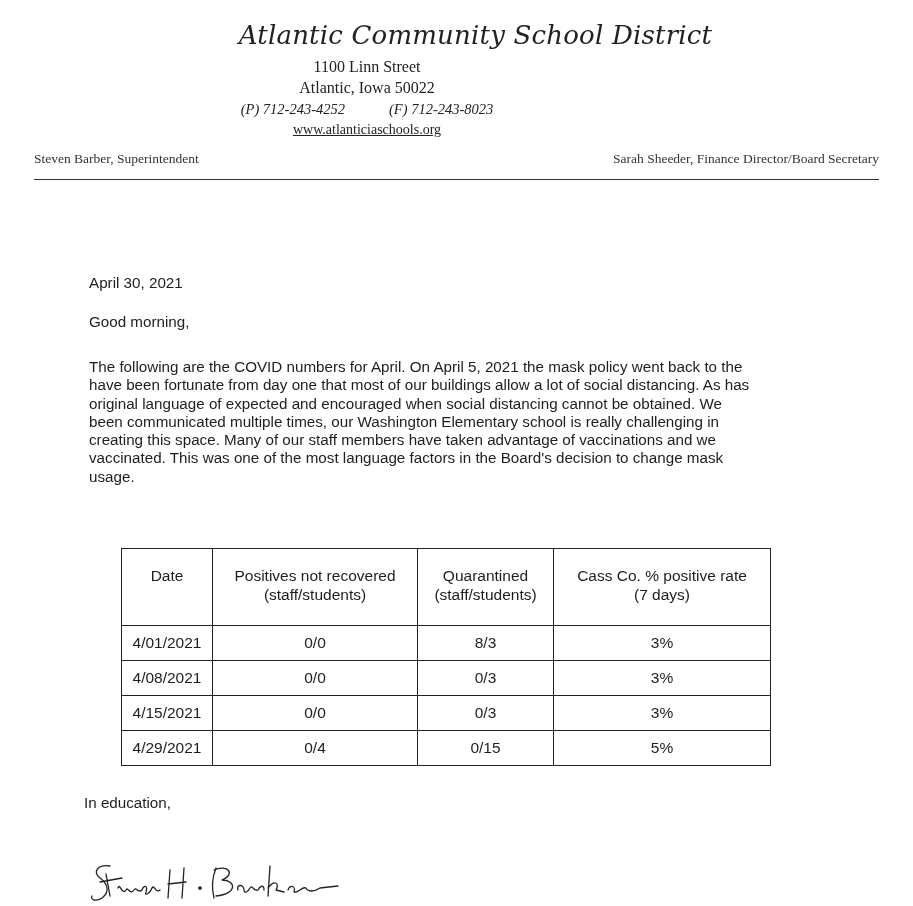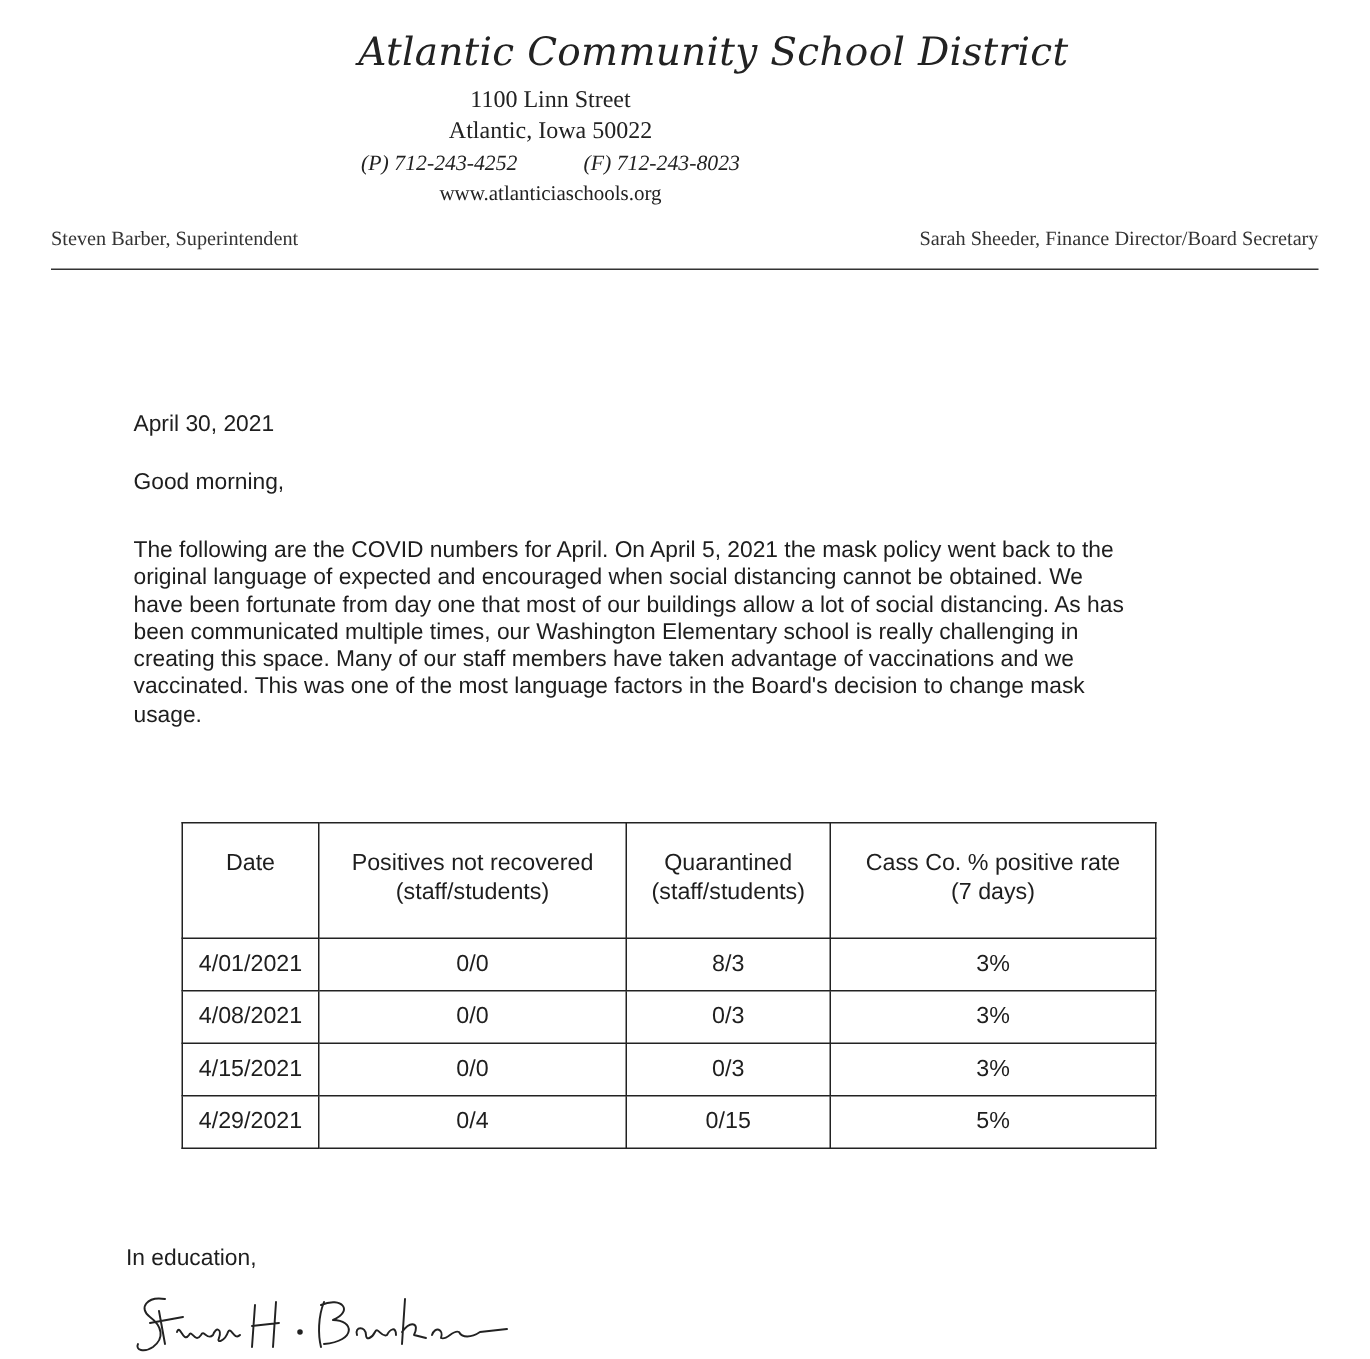--- a/index.html
+++ b/index.html
@@ -14,21 +14,21 @@
     font-style: italic; font-size: 26px; color: #222;
     letter-spacing: 0.2px;
     padding-left: 19px;
   }
   .addr-line { left: 0; width: 734px; text-align: center; font-size: 16px; color: #222; }
   #addr-street { top: 58px; }
   #addr-city { top: 79px; }
   #phone-line { top: 101px; font-style: italic; font-size: 14.5px; }
   #phone-line span { display: inline-block; }
   #phone-line .gap { width: 44px; }
-  #website { top: 122px; font-size: 14px; }
+  #website { top: 122px; font-size: 14px; text-decoration: underline; }
 
   #superintendent { left: 34px; top: 151px; font-size: 13.5px; color: #333; }
   #secretary { right: 34px; top: 151px; font-size: 13.5px; color: #333; }
   #header-rule { left: 34px; top: 179px; width: 845px; height: 0; border-top: 1.5px solid #333; }
 
   .body-text { font-size: 15.2px; line-height: 18.3px; color: #1e1e1e; }
   #letter-date { left: 89px; top: 274px; }
   #greeting { left: 89px; top: 313px; }
   #paragraph { left: 89px; top: 358px; width: 740px; }
   #paragraph .line { display: block; white-space: nowrap; }
@@ -38,21 +38,21 @@
     font-size: 15.5px; color: #1e1e1e;
   }
   #covid-table th, #covid-table td {
     border: 1.6px solid #222; text-align: center; padding: 0;
     font-weight: normal;
   }
   #covid-table th { height: 59px; line-height: 19px; vertical-align: top; padding-top: 17px; }
   #covid-table td { height: 34px; }
   col.c0 { width: 91px; } col.c1 { width: 205px; } col.c2 { width: 136px; } col.c3 { width: 217px; }
 
-  #closing { left: 84px; top: 830px; }
+  #closing { left: 84px; top: 794px; }
   #signature { left: 88px; top: 858px; width: 260px; height: 48px; }
 </style>
 </head>
 <body>
 
 <div id="district-name" class="abs">Atlantic Community School District</div>
 <div id="addr-street" class="abs addr-line serif">1100 Linn Street</div>
 <div id="addr-city" class="abs addr-line serif">Atlantic, Iowa 50022</div>
 <div id="phone-line" class="abs addr-line serif">
   <span>(P) 712-243-4252</span><span class="gap"></span><span>(F) 712-243-8023</span>
@@ -60,22 +60,22 @@
 <div id="website" class="abs addr-line serif">www.atlanticiaschools.org</div>
 
 <div id="superintendent" class="abs serif">Steven Barber, Superintendent</div>
 <div id="secretary" class="abs serif">Sarah Sheeder, Finance Director/Board Secretary</div>
 <div id="header-rule" class="abs"></div>
 
 <div id="letter-date" class="abs sans body-text">April 30, 2021</div>
 <div id="greeting" class="abs sans body-text">Good morning,</div>
 <div id="paragraph" class="abs sans body-text">
   <span class="line">The following are the COVID numbers for April.  On April 5, 2021 the mask policy went back to the</span>
+  <span class="line">have been fortunate from day one that most of our buildings allow a lot of social distancing.  As has</span>
   <span class="line">original language of expected and encouraged when social distancing cannot be obtained.  We</span>
-  <span class="line">have been fortunate from day one that most of our buildings allow a lot of social distancing.  As has</span>
   <span class="line">been communicated multiple times, our Washington Elementary school is really challenging in</span>
   <span class="line">creating this space.  Many of our staff members have taken advantage of vaccinations and we</span>
   <span class="line">vaccinated.  This was one of the most language factors in the Board's decision to change mask</span>
   <span class="line">usage.</span>
 </div>
 
 <table id="covid-table" class="abs sans">
   <colgroup>
       <col class="c0">
       <col class="c1">

